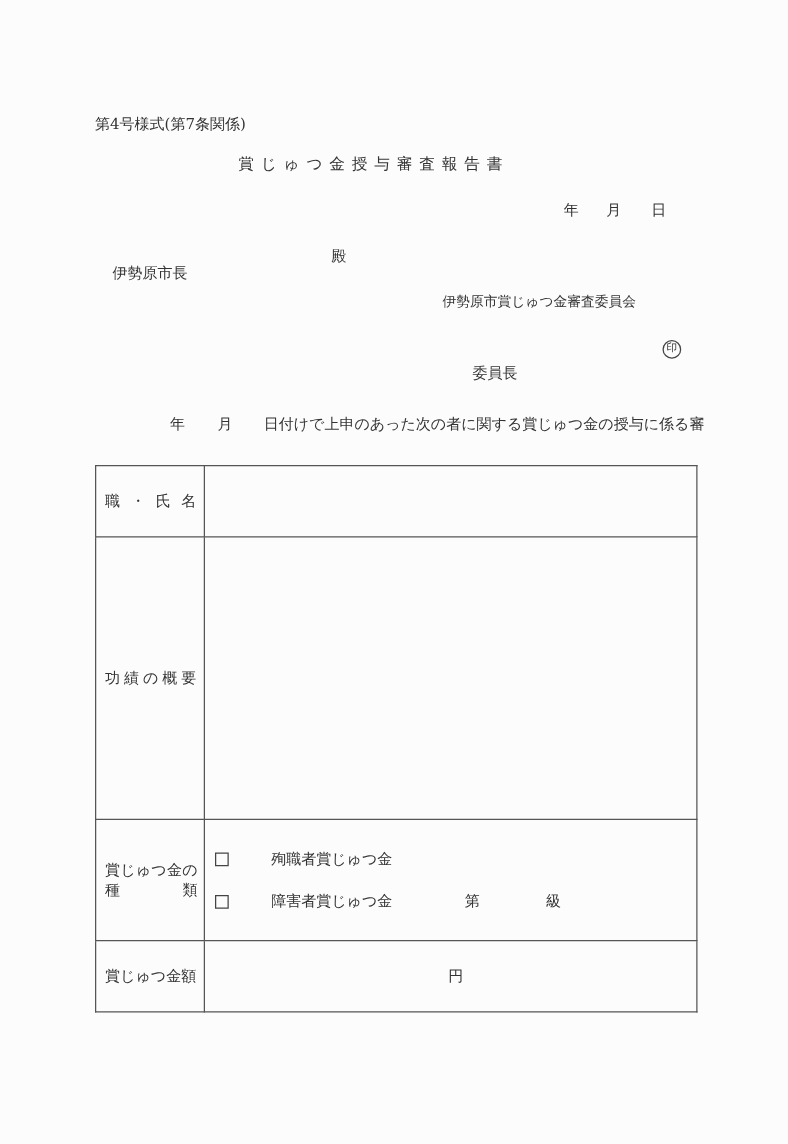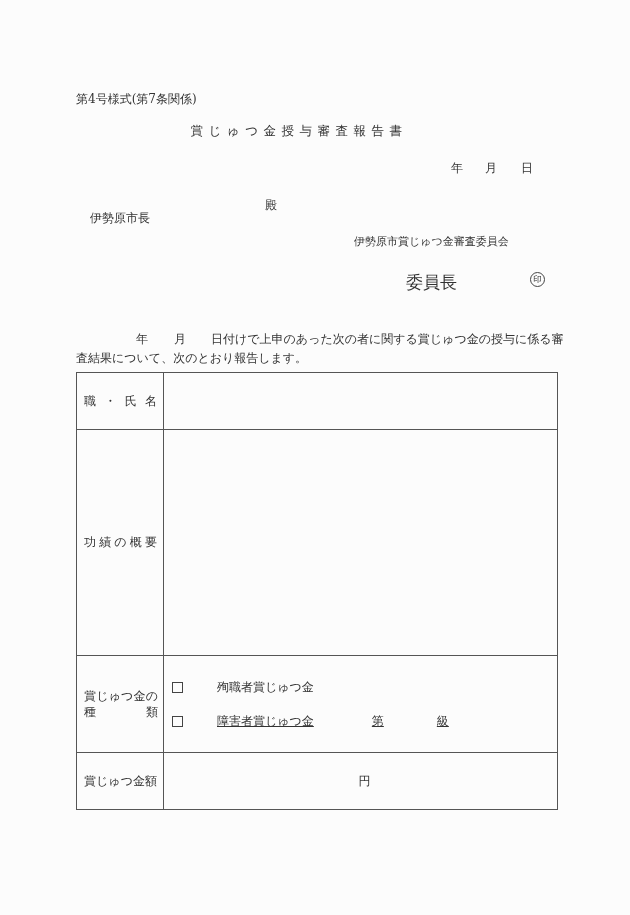--- a/index.html
+++ b/index.html
@@ -23,39 +23,39 @@
 
     .date-row { top: 162px; font-size: 12px; }
     #date-year { left: 451px; }
     #date-month { left: 485px; }
     #date-day { left: 521px; }
 
     #addressee { left: 90px; top: 212px; font-size: 12px; }
     #honorific { left: 265px; top: 199px; font-size: 12px; }
 
     #committee-name { left: 354px; top: 236px; font-size: 11px; }
-    #chair-title { left: 378px; top: 274px; font-size: 17px; margin-left: 28px; }
+    #chair-title { left: 378px; top: 292px; font-size: 12px; }
     #seal {
       left: 530px; top: 272px;
       width: 13px; height: 13px;
       border: 1px solid #444;
       border-radius: 50%;
       font-size: 8.5px;
       line-height: 13px;
       text-align: center;
     }
 
     #body-text {
       left: 76px; top: 330px;
       width: 484px;
       font-size: 12px;
       line-height: 19px;
       white-space: normal;
     }
-    #body-text .line { display: block; white-space: nowrap; }
+    #body-text .line { display: block; white-space: nowrap; text-align: right; }
     .gap1 { display: inline-block; width: 60px; }
     .gap2 { display: inline-block; width: 26px; }
     .gap3 { display: inline-block; width: 25px; }
 
     
     #report-table {
       position: absolute;
       left: 76px;
       top: 372px;
       width: 481px;
@@ -89,21 +89,21 @@
     .type-label .l1 { display: flex; justify-content: space-between; }
     .type-label .l2 { display: flex; justify-content: space-between; }
 
     .opt-line {
       display: flex;
       align-items: center;
       height: 16px;
       padding-left: 8px;
       gap: 20px;
     }
-    .opt-line + .opt-line { margin-top: 18px; text-decoration: underline; }
+    .opt-line + .opt-line { margin-top: 18px; }
     .checkbox {
       display: inline-block;
       width: 9px; height: 9px;
       border: 1px solid #444;
       margin-right: 14px;
       background: #fcfcfc;
     }
     .grade-first { margin-left: 38px; }
     .grade-level { margin-left: 33px; }
 
@@ -123,21 +123,20 @@
 
 <div class="abs" id="addressee">伊勢原市長</div>
 <div class="abs" id="honorific">殿</div>
 
 <div class="abs" id="committee-name">伊勢原市賞じゅつ金審査委員会</div>
 <div class="abs" id="chair-title">委員長</div>
 <div class="abs" id="seal">印</div>
 
 <div class="abs" id="body-text">
   <span class="line"><span class="gap1"></span><span>年</span><span class="gap2"></span><span>月</span><span class="gap3"></span><span>日付けで上申のあった次の者に関する賞じゅつ金の授与に係る審</span></span>
-  <span class="line">査結果について、次のとおり報告します。</span>
 </div>
 
 <table id="report-table">
   <colgroup>
       <col class="c1">
       <col class="c2">
     </colgroup>
 
   <tbody>
       <tr class="row-name">

